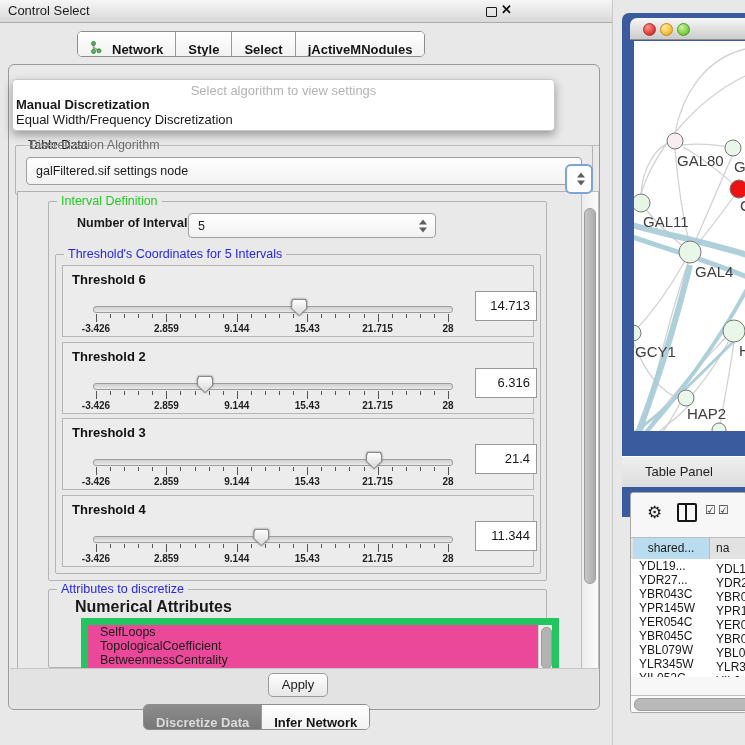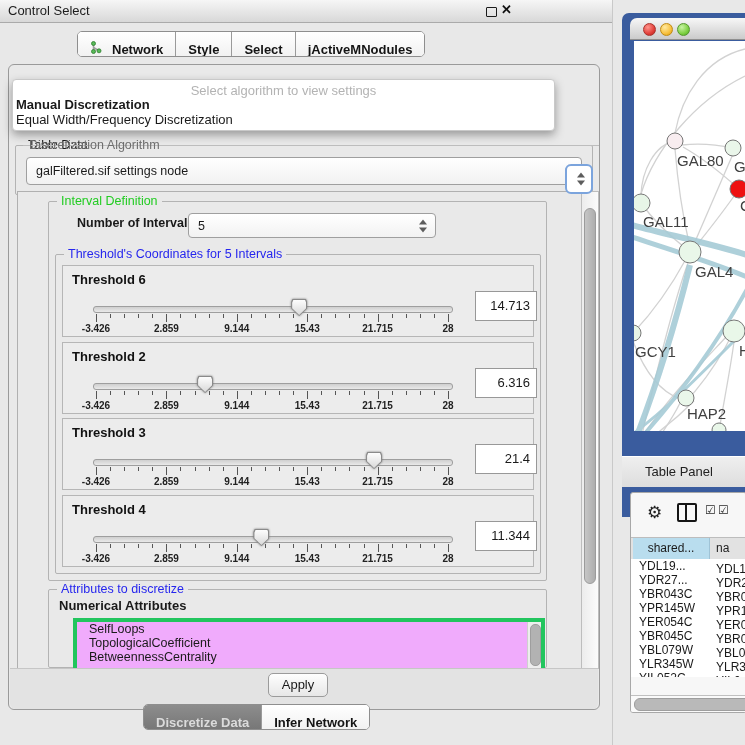--- a/index.html
+++ b/index.html
@@ -45,22 +45,22 @@
   .ticks{position:absolute;left:33px;top:48px;width:352px;height:10px;}
   .tick{position:absolute;top:0;width:1px;height:4px;background:#555;}
   .tick.major{height:8px;}
   .ticklbls{position:absolute;left:33px;top:57px;width:352px;height:11px;}
   .ticklbl{position:absolute;transform:translateX(-50%);font-size:10px;font-weight:700;color:#222;white-space:nowrap;}
   .thumb{position:absolute;top:33px;width:16px;height:17px;filter:drop-shadow(0 0 1px #777);}
   .thumb .out{position:absolute;inset:0;background:#8a8a8a;clip-path:polygon(8% 0,92% 0,100% 18%,100% 55%,50% 100%,0 55%,0 18%);}
   .thumb .in{position:absolute;inset:1px;background:linear-gradient(#fdfdfd,#d9d9d9);clip-path:polygon(8% 0,92% 0,100% 18%,100% 55%,50% 100%,0 55%,0 18%);}
   .valbox{position:absolute;left:412px;top:25px;width:54px;height:28px;background:#fff;border:1px solid #989898;
           font-size:13px;line-height:28px;text-align:right;padding-right:6px;}
-  .attr-sub{position:absolute;left:10px;top:8px;font-size:13px;font-weight:700;}
-  .attr-list{position:absolute;left:24px;top:28px;width:464px;height:46px;background:#f0abfc;border:4px solid #22c55e;overflow:hidden;}
+  .attr-sub{position:absolute;left:26px;top:8px;font-size:16px;font-weight:700;}
+  .attr-list{position:absolute;left:32px;top:28px;width:464px;height:46px;background:#ec4899;border:7px solid #22c55e;overflow:hidden;}
   .attr-item{padding-left:12px;font-size:12.5px;line-height:14px;white-space:nowrap;}
   .alist-sb{position:absolute;right:0;top:0;bottom:0;width:13px;background:#ededed;border-left:1px solid #cfcfcf;}
   .alist-thumb{position:absolute;left:2px;top:2px;width:9px;height:40px;border-radius:5px;background:#b2b2b2;border:1px solid #9e9e9e;}
   .apply-strip{position:absolute;left:1px;top:603px;width:588px;height:40px;background:#e3e3e3;border-top:1px solid #c6c6c6;border-radius:0 0 6px 6px;}
   .apply-btn{position:absolute;left:258px;top:4px;width:58px;height:22px;border:1px solid #9b9b9b;border-radius:5px;
              background:linear-gradient(#fefefe,#e7e7e7);font-size:13px;text-align:center;line-height:21px;cursor:default;}
   
   .popup{position:absolute;left:12px;top:79px;width:541px;height:50px;background:#fff;border:1px solid #c9c9c9;border-radius:4px;
          box-shadow:0 4px 10px rgba(0,0,0,.35);z-index:30;}
   .popup-head{position:absolute;left:0;top:3px;width:100%;text-align:center;font-size:13px;color:#b3b3b3;}

